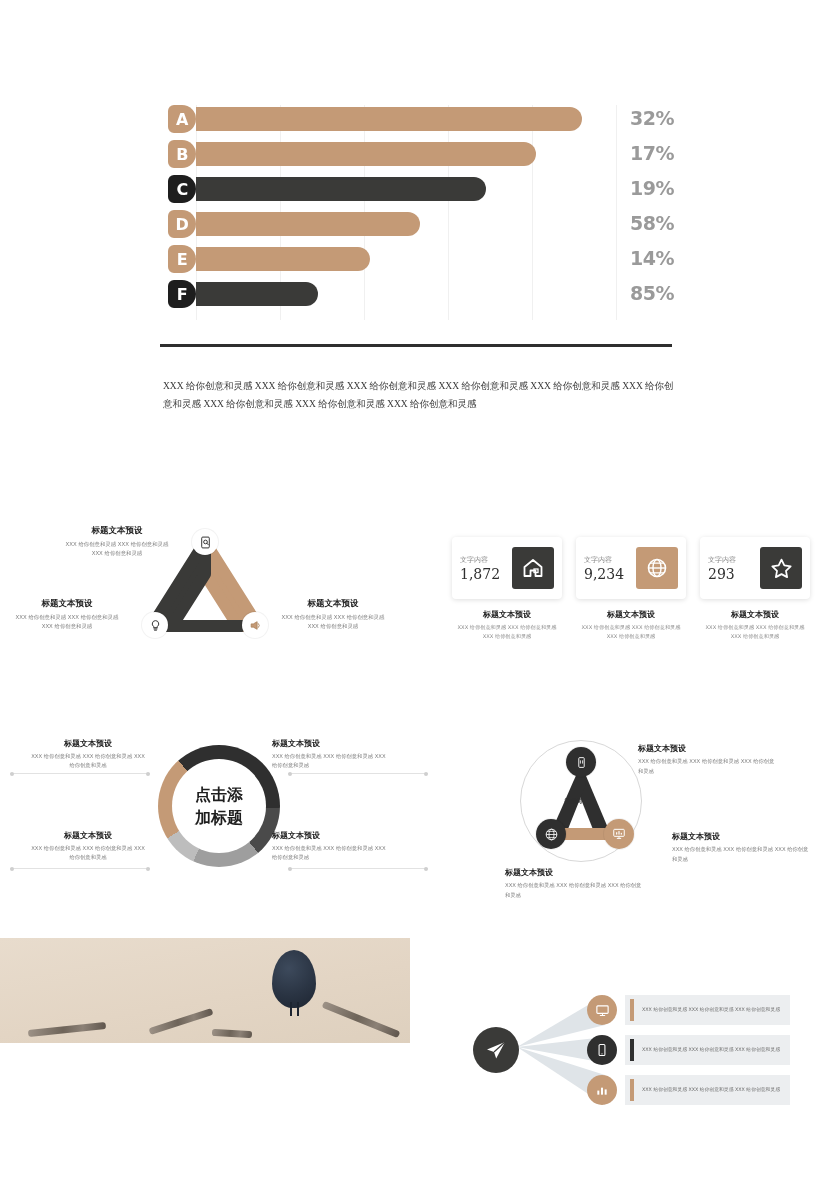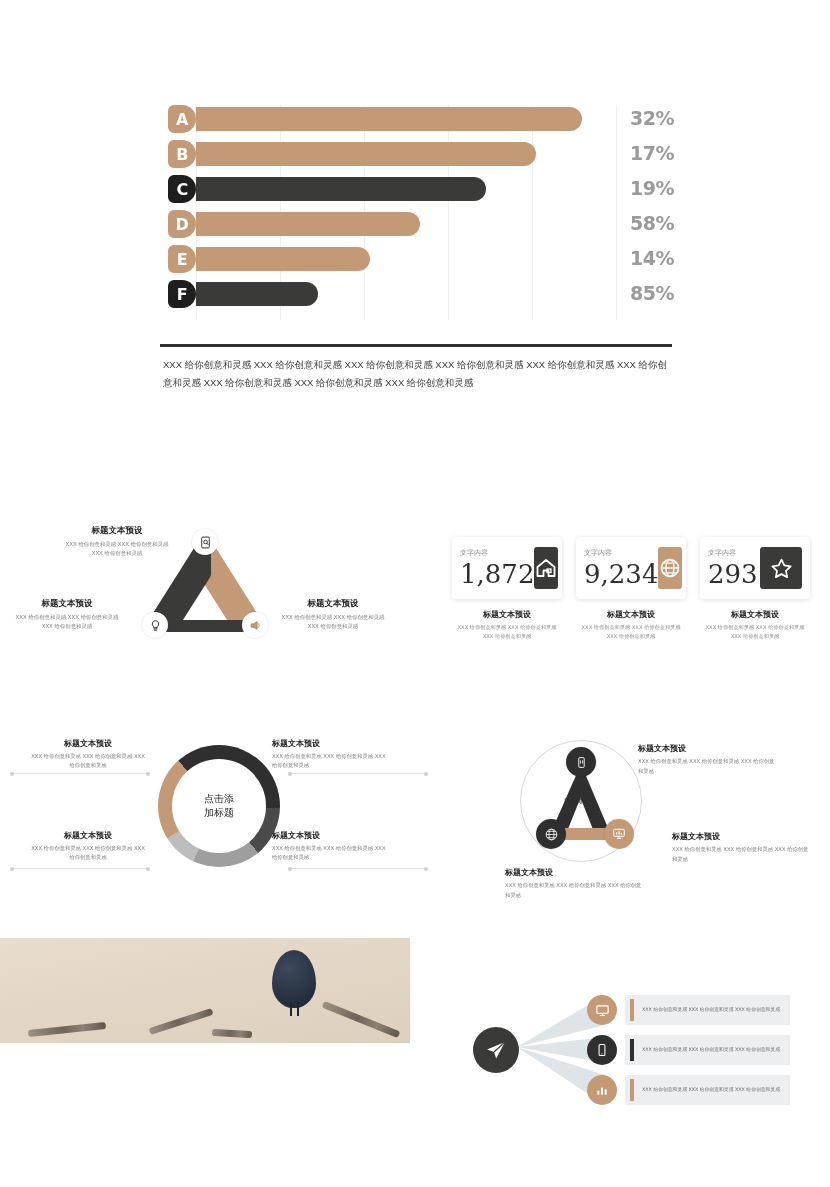--- a/index.html
+++ b/index.html
@@ -36,23 +36,23 @@
     font-size: 19px; font-weight: bold; color: #9a9a9a;
     font-family: "DejaVu Sans", sans-serif;
     letter-spacing: -0.5px;
   }
 
   .rule-dark {
     position: absolute; left: 160px; top: 249px; width: 512px; height: 3px;
     background: #2f2f2f;
   }
   .sec1-para {
-    position: absolute; left: 163px; top: 261px; width: 512px;
+    position: absolute; left: 163px; top: 283px; width: 512px;
     font-size: 9.5px; line-height: 1.85; color: #3a3a3a;
-    font-family: Liberation Sans, sans-serif;
+    font-family: Liberation Serif, serif;
   }
 
   
   .sec-tri { position: absolute; left: 0; top: 525px; }
 
   .tri-wrap { position: absolute; left: 140px; top: 5px; width: 130px; height: 105px; }
   .tri-label { position: absolute; }
   .tri-label h4 {
     font-size: 8.5px; font-weight: bold; color: #222; margin-bottom: 3px;
     font-family: "DejaVu Sans", sans-serif;
@@ -71,21 +71,21 @@
   .cards { position: absolute; left: 452px; top: 12px; width: 358px; }
   .card {
     position: absolute; top: 0; width: 110px; height: 62px;
     background: #fff; border-radius: 4px;
     box-shadow: 0 1px 5px rgba(0,0,0,0.13);
     display: flex; align-items: center; padding: 0 8px;
   }
   .card-txt { flex: 1; }
   .card-txt .lbl { font-size: 7px; color: #8a8a8a; font-family: "DejaVu Sans", sans-serif; }
   .card-txt .num {
-    font-size: 26px; color: #2f2f2f; margin-top: 1px;
+    font-size: 14px; color: #2f2f2f; margin-top: 1px;
     font-family: "DejaVu Serif", serif;
   }
   .card-ic {
     width: 42px; height: 42px; border-radius: 3px;
     display: flex; align-items: center; justify-content: center;
   }
   .card-cap { position: absolute; top: 72px; width: 110px; text-align: center; }
   .card-cap h4 {
     font-size: 8px; font-weight: bold; color: #222; margin-bottom: 3px;
     font-family: "DejaVu Sans", sans-serif;
@@ -109,21 +109,21 @@
         #c49a76 238deg 318deg,
         #2f2f2f 318deg 360deg);
     display: flex; align-items: center; justify-content: center;
   }
   .ring::after {
     content: ""; position: absolute;
     width: 94px; height: 94px; border-radius: 50%; background: #fff;
   }
   .ring-txt {
     position: relative; z-index: 2; text-align: right;
-    font-size: 10px; font-weight: normal; color: #1e1e1e; line-height: 1.45;
+    font-size: 16px; font-weight: bold; color: #1e1e1e; line-height: 1.45;
     font-family: "DejaVu Sans", sans-serif;
   }
   .hline { position: absolute; height: 1px; background: #e2e2e2; }
   .hline::before, .hline::after {
     content: ""; position: absolute; top: -1.5px; width: 4px; height: 4px;
     border-radius: 50%; background: #cfcfcf;
   }
   .hline::before { left: 0; }
   .hline::after { right: 0; }
 

